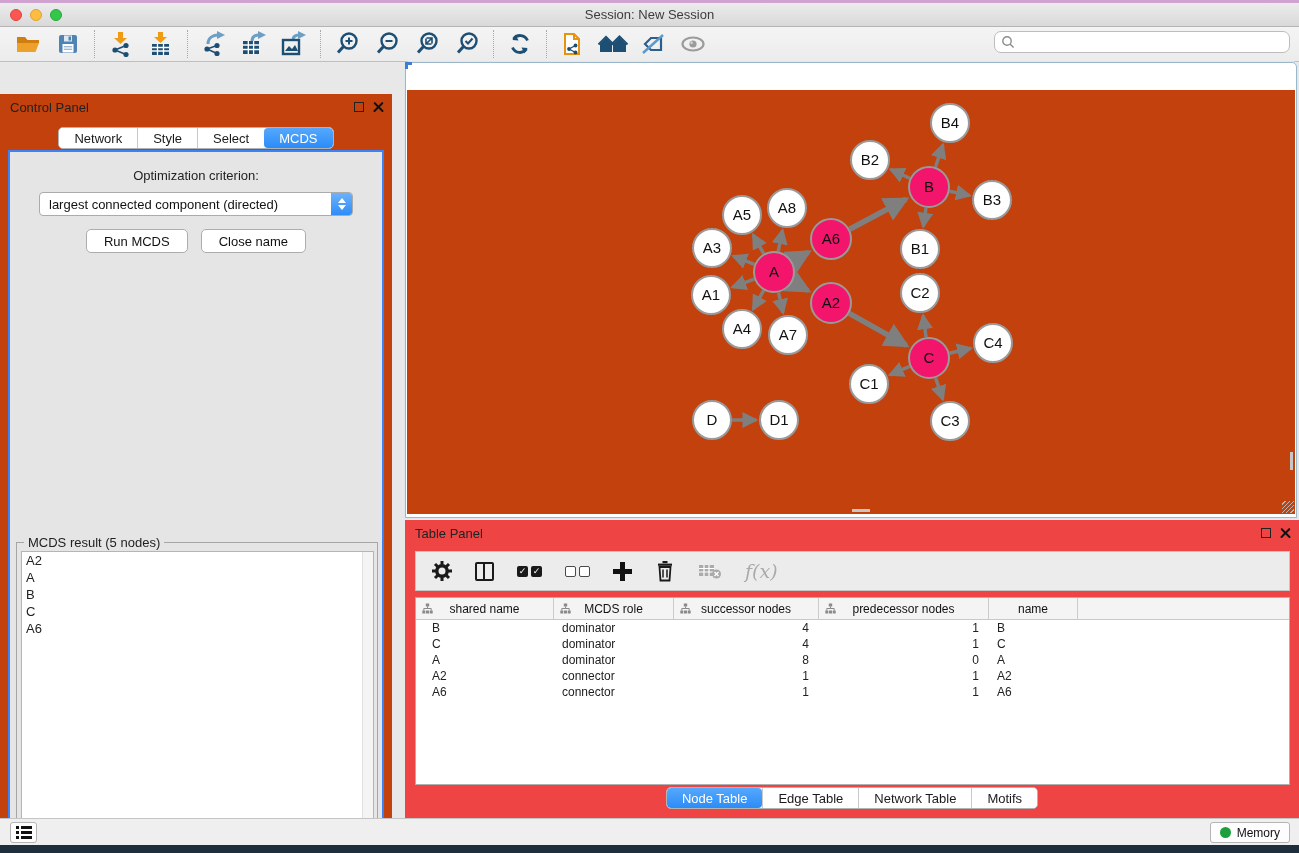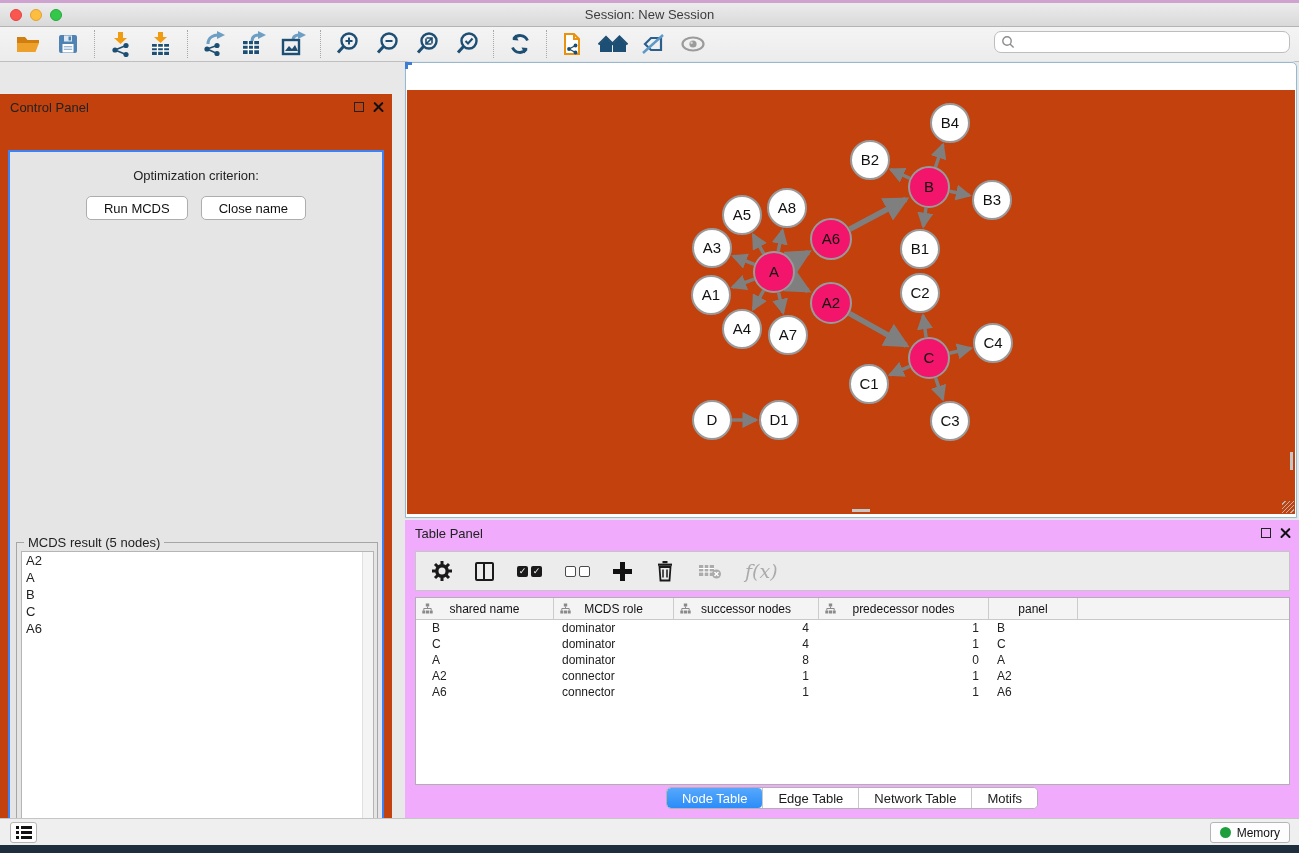--- a/index.html
+++ b/index.html
@@ -77,21 +77,21 @@
   .nlight.green{ background:#58c43f; border:1px solid #43aa2e;}
   .net-title { position:absolute; left:0; right:0; top:5px; text-align:center; font-size:13px; color:#222; }
   .net-canvas { position:absolute; left:1px; top:27px; width:888px; height:424px; background:#c2410c; }
   .net-canvas svg { position:absolute; left:0; top:0; }
   .hscroll-thumb { position:absolute; left:445px; bottom:2px; width:18px; height:3px; background:#c6c6c6; }
   .vscroll-thumb { position:absolute; right:2px; top:362px; width:3px; height:18px; background:#c6c6c6; }
   .resize-grip { position:absolute; right:1px; bottom:1px; width:12px; height:12px;
     background:repeating-linear-gradient(135deg,transparent,transparent 2px,#b5b5b5 2px,#b5b5b5 3px); }
 
   
-  .table-panel { position:absolute; left:405px; top:520px; width:894px; height:298px; background:#f0abfc;text-decoration:underline; }
+  .table-panel { position:absolute; left:405px; top:520px; width:894px; height:298px; background:#ef4444;text-decoration:underline; }
   .tp-toolbar { position:absolute; left:10px; top:31px; width:875px; height:40px; background:#ececec; border:1px solid #c5c5c5;
     display:flex; align-items:center; gap:23px; padding-left:16px; }
   .ticon { display:flex; align-items:center; justify-content:center; }
   .cols-icon { width:19px; height:19px; border:2.2px solid #1a1a1a; border-radius:2px; position:relative; }
   .cols-icon::after { content:""; position:absolute; left:6.3px; top:0; width:2.2px; height:15px; background:#1a1a1a; }
   .chkpair { display:flex; gap:3px; }
   .chk { width:11px; height:11px; background:#1a1a1a; border-radius:2px; color:#fff; font-size:9px; line-height:11px; text-align:center; }
   .unchk { width:11px; height:11px; background:#fff; border:1.6px solid #4a4a4a; border-radius:2px; }
   .plus-icon { position:relative; width:19px; height:19px; }
   .plus-icon::before { content:""; position:absolute; left:7px; top:0; width:5px; height:19px; background:#111; }
@@ -272,22 +272,37 @@
 </div>
 
 <div class="control-panel">
   <div class="panel-head">
     <span class="ptitle">Control Panel</span>
     <span class="panel-icons">
       <span class="float-icon"></span>
       <span class="x-icon"></span>
     </span>
   </div>
+  <div class="cp-tabs">
+    <div class="seg" id="cp-tabs-seg">
+        <span class="tab">Network</span>
+        <span class="tab">Style</span>
+        <span class="tab">Select</span>
+        <span class="tab sel">MCDS</span>
+      </div>
+  </div>
   <div class="cp-content">
     <div class="opt-label">Optimization criterion:</div>
+    <div class="dropdown">
+      <span class="dval">largest connected component (directed)</span>
+      <span class="stepper">
+        <span class="arr-up"></span>
+          <span class="arr-dn"></span>
+      </span>
+    </div>
     <div class="btn-row">
       <div class="pbtn">Run MCDS</div>
       <div class="pbtn">Close name</div>
     </div>
     <div class="result-box">
       <span class="result-legend">MCDS result (5 nodes)</span>
       <div class="result-list" id="result-list">
         <div class="item">A2</div>
           <div class="item">A</div>
           <div class="item">B</div>
@@ -461,21 +476,21 @@
           <svg width="11" height="11" viewBox="0 0 11 11">
             <rect x="3.8" y="0.5" width="3.4" height="3" fill="#8a8a8a"></rect>
             <path d="M5.5 3.5v2M1.8 7.5v-2h7.4v2" stroke="#8a8a8a" stroke-width="1" fill="none"></path>
             <rect x="0.3" y="7.5" width="3" height="3" fill="#8a8a8a"></rect>
             <rect x="4" y="7.5" width="3" height="3" fill="#8a8a8a"></rect>
             <rect x="7.7" y="7.5" width="3" height="3" fill="#8a8a8a"></rect>
           </svg>
           <span>predecessor nodes</span>
         </div>
         <div class="nt-hcell" style="width: 89px;">
-          <span>panel</span>
+          <span>name</span>
         </div>
         <div class="nt-hcell" style="flex: 1 1 0%; border-right: none;"></div>
       </div>
     <div id="nt-body">
         <div class="nt-row">
           <div class="nt-cell" style="width: 138px; text-align: left; padding: 0px 0px 0px 16px;">B</div>
           <div class="nt-cell" style="width: 120px; text-align: left; padding: 0px 0px 0px 8px;">dominator</div>
           <div class="nt-cell" style="width: 145px; text-align: right; padding: 0px 10px 0px 0px;">4</div>
           <div class="nt-cell" style="width: 170px; text-align: right; padding: 0px 10px 0px 0px;">1</div>
           <div class="nt-cell" style="width: 89px; text-align: left; padding: 0px 0px 0px 8px;">B</div>

